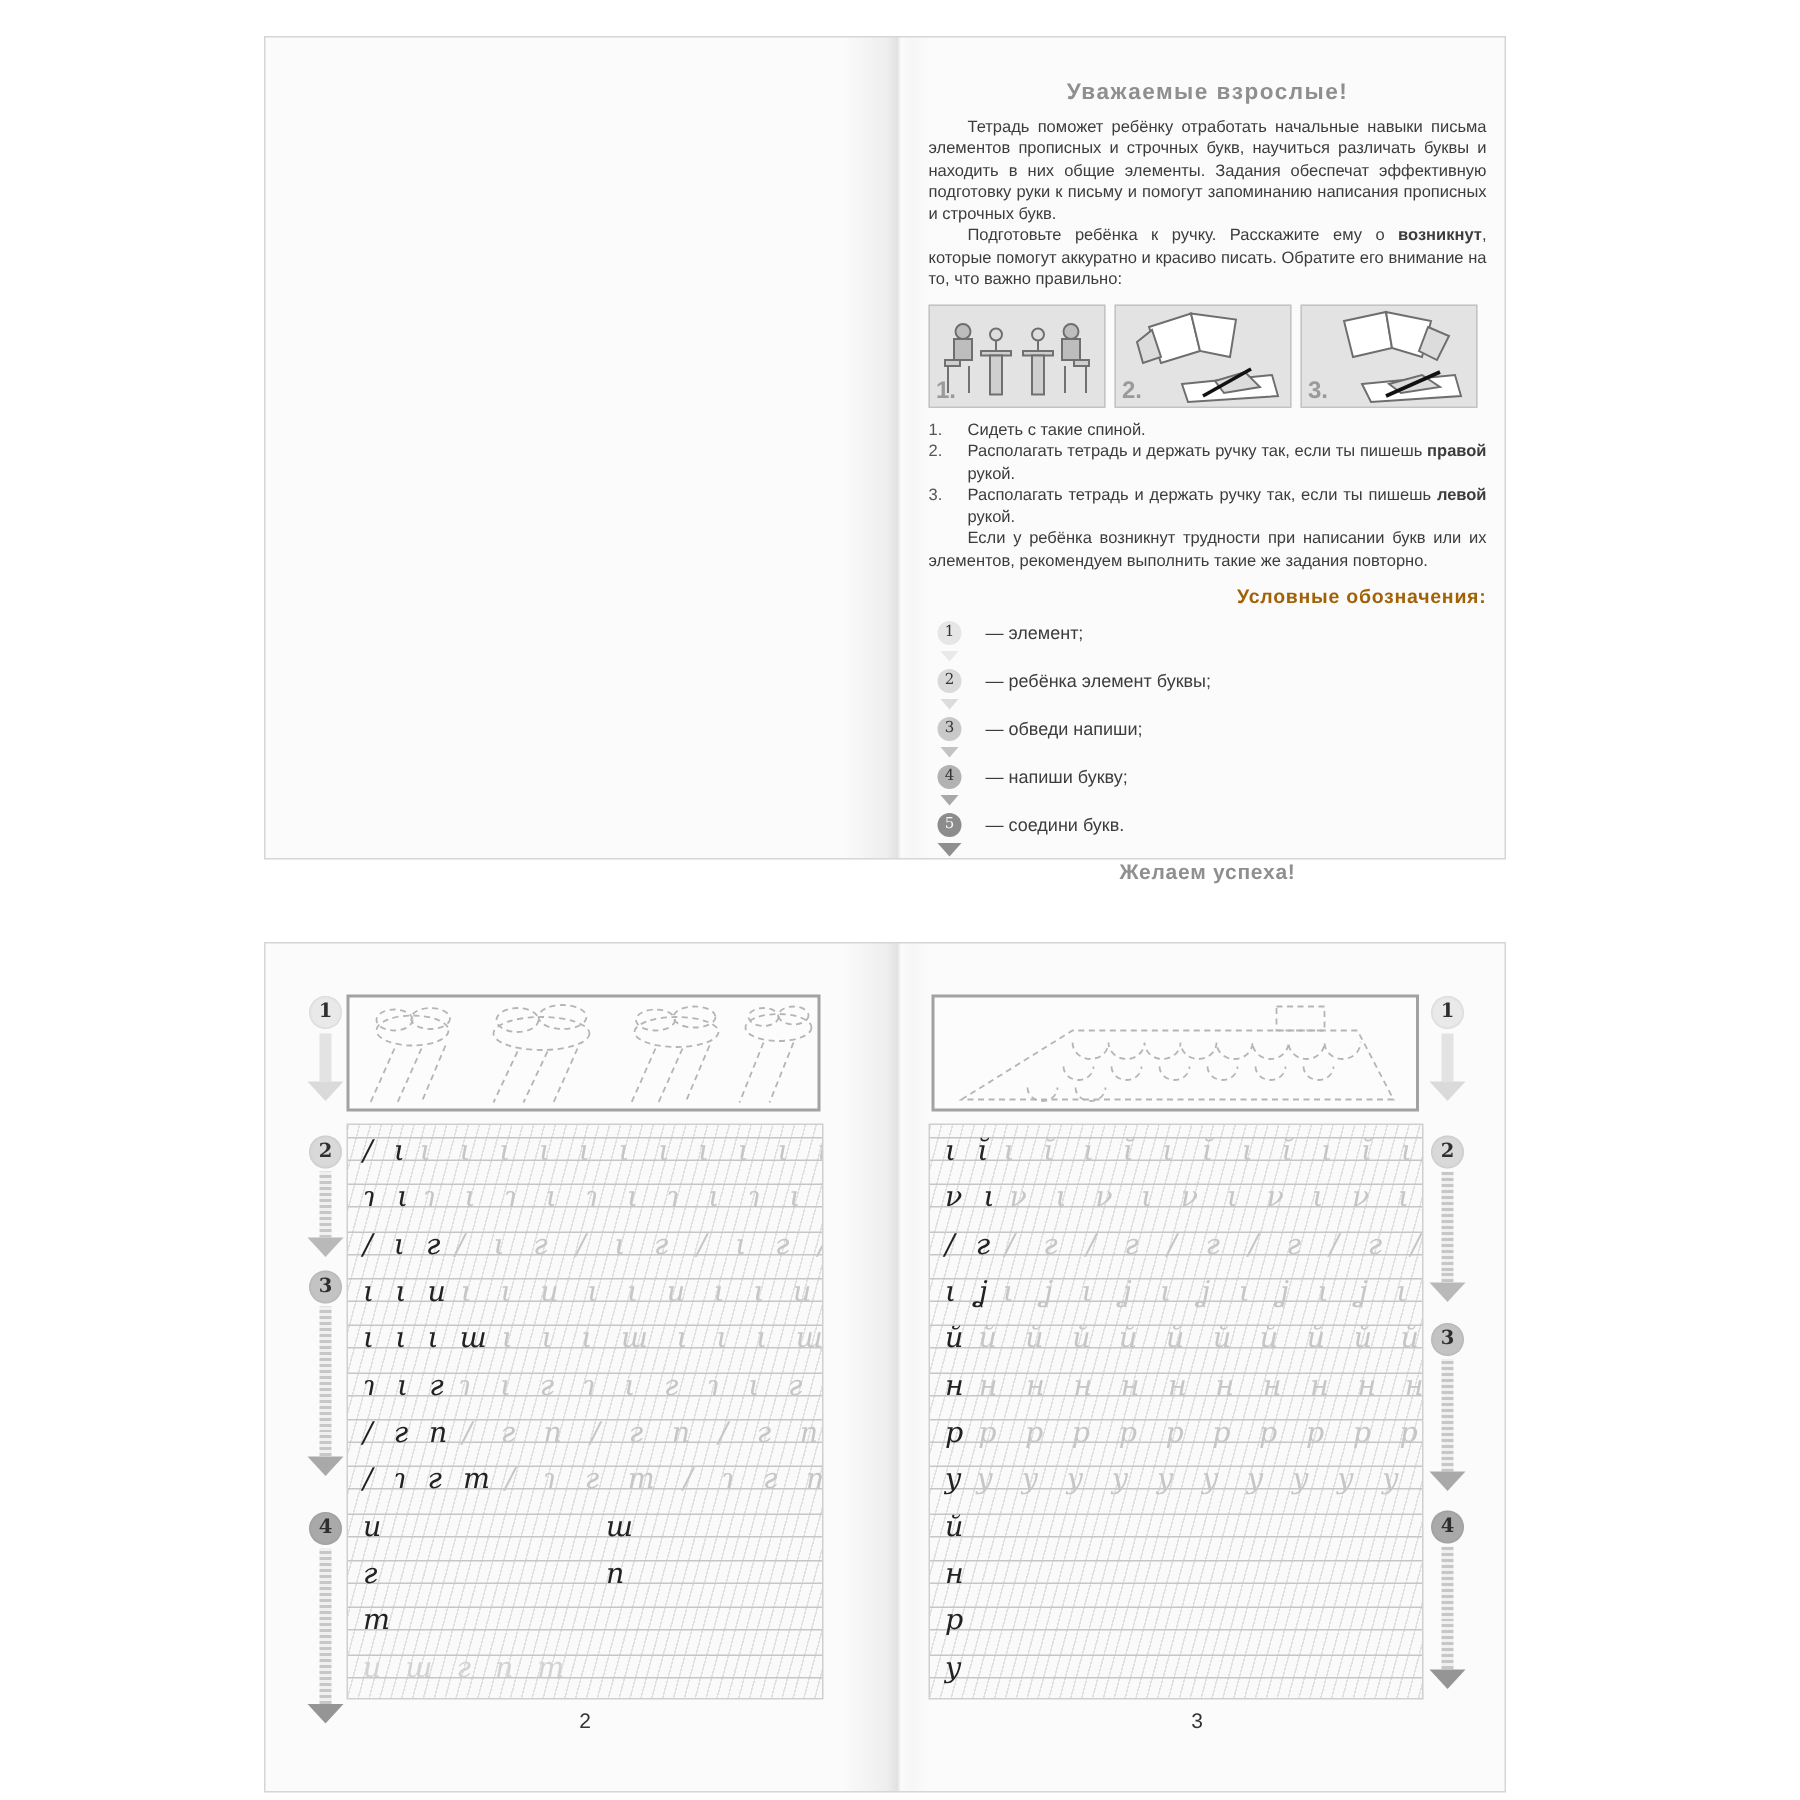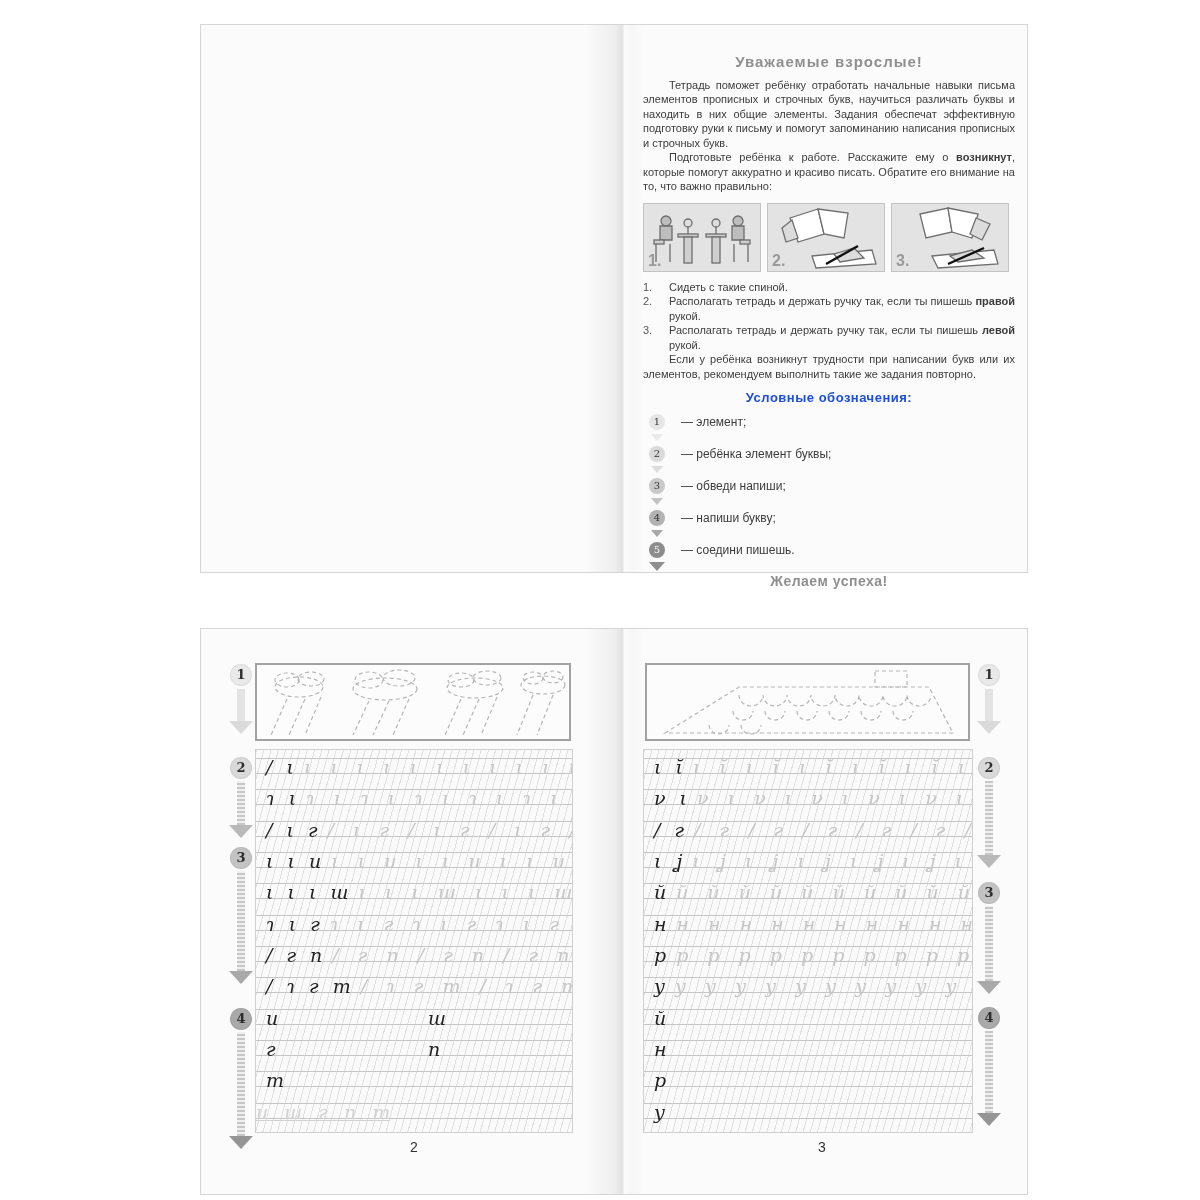--- a/index.html
+++ b/index.html
@@ -1,33 +1,33 @@
 <!DOCTYPE html>
 <html><head>
 <meta charset="utf-8">
 <style>
   html,body{margin:0;padding:0;width:1200px;height:1200px;background:#ffffff;overflow:hidden;
     font-family:"Liberation Sans", sans-serif;}
-  .spread{position:absolute;left:200px;width:828px;background:#fbfbfb;border:1px solid #d6d6d6;box-sizing:border-box;}
+  .spread{position:absolute;left:176px;width:828px;background:#fbfbfb;border:1px solid #d6d6d6;box-sizing:border-box;}
   #spread1{top:24px;height:549px;}
   #spread2{top:628px;height:567px;}
   .fold{position:absolute;top:0;bottom:0;left:384px;width:60px;pointer-events:none;
     background:linear-gradient(to right, rgba(0,0,0,0) 0%, rgba(0,0,0,0.05) 50%, rgba(0,0,0,0.10) 62%,
       rgba(255,255,255,0) 66%, rgba(0,0,0,0.02) 78%, rgba(0,0,0,0) 100%);}
   
   #intro{position:absolute;left:442px;top:26px;width:372px;color:#3c3c3c;font-size:11px;line-height:14.5px;}
   #intro .title{font-weight:bold;color:#8f8f8f;font-size:15px;text-align:center;letter-spacing:1px;margin:4px 0 8px 0;}
   #intro p{margin:0;text-align:justify;text-indent:26px;}
   #intro .panels{display:flex;gap:6px;margin:9px 0 8px 0;}
   .panel{position:relative;width:118px;height:69px;background:#e3e3e3;border:1px solid #c3c3c3;box-sizing:border-box;}
   .panel .pnum{position:absolute;left:4px;bottom:2px;font-weight:bold;font-size:16px;color:#9a9a9a;}
   .rule{display:flex;margin:0;}
   .rule .rnum{width:26px;flex:0 0 26px;color:#555;}
   .rule .rtext{text-align:justify;}
-  .legend-title{font-weight:bold;color:#1d4ed8;font-size:13px;text-align:center;margin:10px 0 6px 0;letter-spacing:0.5px;}
+  .legend-title{font-weight:bold;color:#a16207;font-size:13px;text-align:right;margin:10px 0 6px 0;letter-spacing:0.5px;}
   .legend-item{position:relative;height:32px;}
   .lcircle{position:absolute;left:6px;top:2px;width:16px;height:16px;border-radius:50%;
     font-family:"DejaVu Serif", serif;font-size:10px;line-height:16px;text-align:center;color:#333;}
   .ltext{position:absolute;left:38px;top:3px;font-size:12px;color:#3c3c3c;}
   .larrow{position:absolute;left:8px;top:22px;width:0;height:0;
     border-left:6px solid transparent;border-right:6px solid transparent;border-top:7px solid #ddd;}
   .closing{font-weight:bold;color:#8f8f8f;font-size:14px;text-align:center;margin-top:2px;letter-spacing:0.5px;}
   
   .stepc{position:absolute;width:22px;height:22px;border-radius:50%;
     font-family:"DejaVu Serif", serif;font-size:13px;font-weight:600;line-height:22px;text-align:center;color:#2e2e2e;
@@ -37,35 +37,35 @@
   .ah{position:absolute;width:0;height:0;border-left:12px solid transparent;border-right:12px solid transparent;border-top:13px solid #ccc;}
   .pic-box{position:absolute;height:78px;background:#fcfcfc;border:2px solid #a2a2a2;box-sizing:border-box;}
   .grid{position:absolute;top:120px;height:384px;background-color:#fafafa;border:1px solid #cfcfcf;box-sizing:border-box;
     background-image:repeating-linear-gradient(105deg,#e1e1e1 0 1px,rgba(0,0,0,0) 1px 7px);overflow:hidden;}
   .prow{position:absolute;left:0;right:0;height:14px;border-top:1px solid #c6c6c6;border-bottom:1px solid #c6c6c6;
     white-space:nowrap;}
   .lt{font-family:"DejaVu Serif","DejaVu Sans",serif;font-style:italic;font-size:19px;line-height:14px;
     position:relative;top:1px;}
   .dark{color:#222;word-spacing:8px;margin-left:10px;}
   .faded{color:#c6c6c6;word-spacing:13px;margin-left:10px;}
-  .faint{color:#d2d2d2;word-spacing:10px;text-decoration:underline;}
+  .faint{color:#d2d2d2;word-spacing:10px;margin-left:10px;}
   .col2{position:absolute;left:162px;top:1px;}
   .pagenum{position:absolute;top:510px;font-size:14px;color:#333;width:40px;text-align:center;}
   svg{display:block;}
 </style>
 </head>
 <body>
 
 <div class="spread" id="spread1">
   <div class="fold"></div>
 
   <div id="intro">
     <div class="title">Уважаемые взрослые!</div>
     <p>Тетрадь поможет ребёнку отработать начальные навыки письма элементов прописных и строчных букв, научиться различать буквы и находить в них общие элементы. Задания обеспечат эффективную подготовку руки к письму и помогут запоминанию написания прописных и строчных букв.</p>
-    <p><span>Подготовьте ребёнка к работе. Расскажите ему о </span><b>возникнут</b><span>, которые помогут аккуратно и красиво писать. Обратите его внимание на то, что важно правильно:</span></p>
+    <p><span>Подготовьте ребёнка к ручку. Расскажите ему о </span><b>возникнут</b><span>, которые помогут аккуратно и красиво писать. Обратите его внимание на то, что важно правильно:</span></p>
 
     <div class="panels">
       <div class="panel">
         <svg width="116" height="67" viewBox="0 0 116 67">
           <g stroke="#6e6e6e" stroke-width="1.3" fill="#cfcfcf">
             <rect x="34" y="30" width="20" height="3"></rect>
               <rect x="62" y="30" width="20" height="3"></rect>
             <rect x="40" y="33" width="8" height="26"></rect>
               <rect x="68" y="33" width="8" height="26"></rect>
             <circle cx="44" cy="19" r="4" fill="#dedede"></circle>
@@ -146,21 +146,21 @@
       <span class="ltext">— обведи напиши;</span>
       <span class="larrow" style="border-top-color:#c3c3c3;"></span>
     </div>
     <div class="legend-item">
       <span class="lcircle" style="background:#b2b2b2;">4</span>
       <span class="ltext">— напиши букву;</span>
       <span class="larrow" style="border-top-color:#a8a8a8;"></span>
     </div>
     <div class="legend-item">
       <span class="lcircle" style="background:#8c8c8c;color:#f5f5f5;">5</span>
-      <span class="ltext">— соедини пишешь.</span>
+      <span class="ltext">— соедини букв.</span>
       <span class="larrow" style="border-top-color:#8f8f8f;border-left-width:8px;border-right-width:8px;border-top-width:9px;left:6px;"></span>
     </div>
 
     <div class="closing">Желаем успеха!</div>
   </div>
 </div>
 
 <div class="spread" id="spread2">
   <div class="fold"></div>
 

